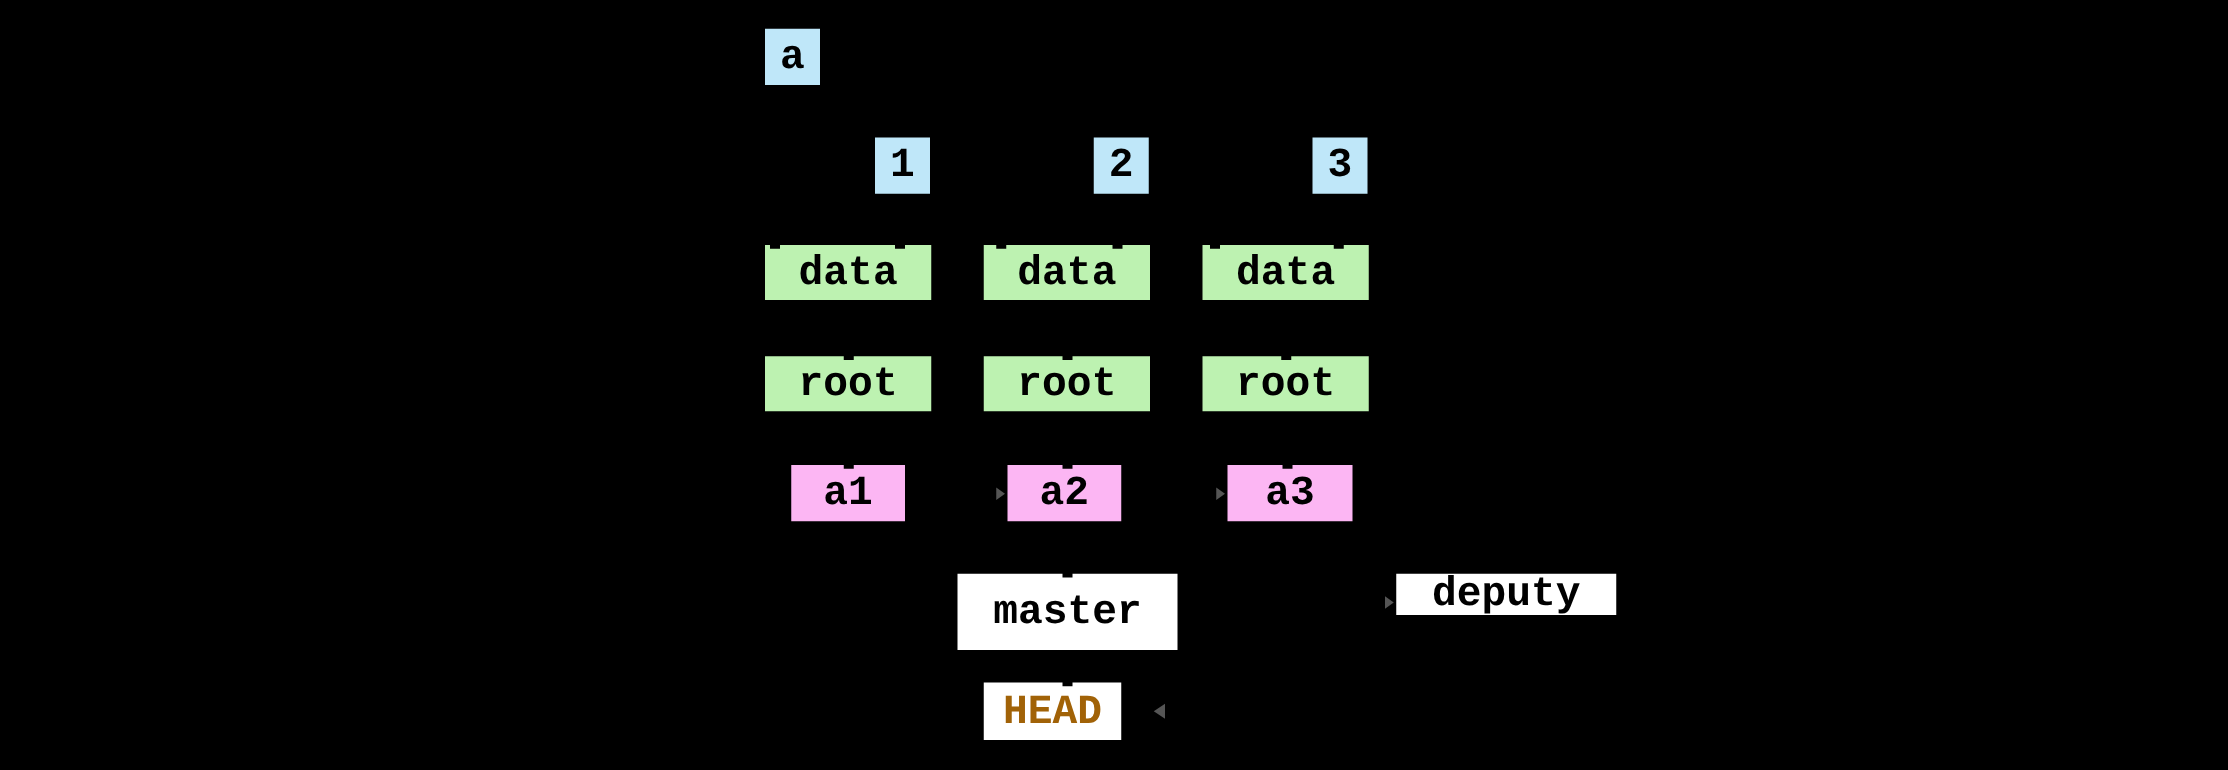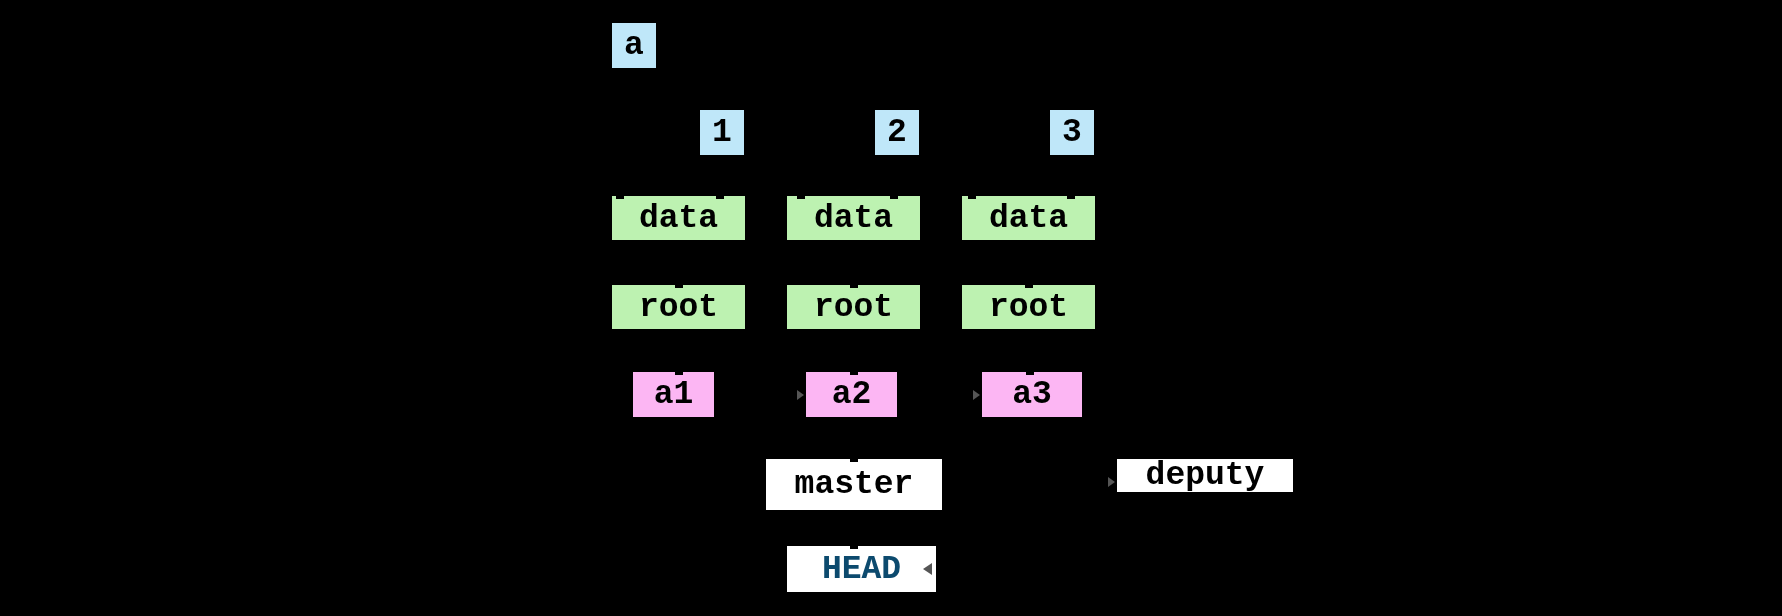--- a/index.html
+++ b/index.html
@@ -52,26 +52,26 @@
     <div class="node blue" style="left: 612px; top: 23px; width: 44px; height: 45px; background: rgb(191, 231, 249); color: rgb(0, 0, 0);">a</div>
     <div class="node blue" style="left: 700px; top: 110px; width: 44px; height: 45px; background: rgb(191, 231, 249); color: rgb(0, 0, 0);">1</div>
     <div class="node blue" style="left: 875px; top: 110px; width: 44px; height: 45px; background: rgb(191, 231, 249); color: rgb(0, 0, 0);">2</div>
     <div class="node blue" style="left: 1050px; top: 110px; width: 44px; height: 45px; background: rgb(191, 231, 249); color: rgb(0, 0, 0);">3</div>
     <div class="node green" style="left: 612px; top: 196px; width: 133px; height: 44px; background: rgb(189, 242, 177); color: rgb(0, 0, 0);">data</div>
     <div class="node green" style="left: 787px; top: 196px; width: 133px; height: 44px; background: rgb(189, 242, 177); color: rgb(0, 0, 0);">data</div>
     <div class="node green" style="left: 962px; top: 196px; width: 133px; height: 44px; background: rgb(189, 242, 177); color: rgb(0, 0, 0);">data</div>
     <div class="node green" style="left: 612px; top: 285px; width: 133px; height: 44px; background: rgb(189, 242, 177); color: rgb(0, 0, 0);">root</div>
     <div class="node green" style="left: 787px; top: 285px; width: 133px; height: 44px; background: rgb(189, 242, 177); color: rgb(0, 0, 0);">root</div>
     <div class="node green" style="left: 962px; top: 285px; width: 133px; height: 44px; background: rgb(189, 242, 177); color: rgb(0, 0, 0);">root</div>
-    <div class="node pink" style="left: 633px; top: 372px; width: 81px; height: 45px; background: rgb(252, 182, 243); color: rgb(0, 0, 0);">a1</div>
+    <div class="node pink" style="left: 633px; top: 372px; width: 91px; height: 45px; background: rgb(252, 182, 243); color: rgb(0, 0, 0);">a1</div>
     <div class="node pink" style="left: 806px; top: 372px; width: 91px; height: 45px; background: rgb(252, 182, 243); color: rgb(0, 0, 0); text-align: right;">a2</div>
     <div class="node pink" style="left: 982px; top: 372px; width: 100px; height: 45px; background: rgb(252, 182, 243); color: rgb(0, 0, 0);">a3</div>
-    <div class="node white" style="left: 766px; top: 459px; width: 176px; height: 51px; background: rgb(255, 255, 255); color: rgb(0, 0, 0);">master</div>
+    <div class="node white" style="left: 766px; top: 459px; width: 176px; height: 61px; background: rgb(255, 255, 255); color: rgb(0, 0, 0);">master</div>
     <div class="node white" style="left: 1117px; top: 459px; width: 176px; height: 33px; background: rgb(255, 255, 255); color: rgb(0, 0, 0);">deputy</div>
-    <div class="node white" style="left: 787px; top: 546px; width: 149px; height: 46px; background: rgb(255, 255, 255); color: #0c4a6e;">HEAD</div>
+    <div class="node white" style="left: 787px; top: 546px; width: 110px; height: 46px; background: rgb(255, 255, 255); color: #a16207;">HEAD</div>
     <div class="mark notch" style="left: 616px; top: 193px; width: 8px; height: 6px; background: rgb(0, 0, 0);"></div>
     <div class="mark notch" style="left: 716px; top: 193px; width: 8px; height: 6px; background: rgb(0, 0, 0);"></div>
     <div class="mark notch" style="left: 797px; top: 193px; width: 8px; height: 6px; background: rgb(0, 0, 0);"></div>
     <div class="mark notch" style="left: 890px; top: 193px; width: 8px; height: 6px; background: rgb(0, 0, 0);"></div>
     <div class="mark notch" style="left: 968px; top: 193px; width: 8px; height: 6px; background: rgb(0, 0, 0);"></div>
     <div class="mark notch" style="left: 1067px; top: 193px; width: 8px; height: 6px; background: rgb(0, 0, 0);"></div>
     <div class="mark notch" style="left: 675px; top: 282px; width: 8px; height: 6px; background: rgb(0, 0, 0);"></div>
     <div class="mark notch" style="left: 850px; top: 282px; width: 8px; height: 6px; background: rgb(0, 0, 0);"></div>
     <div class="mark notch" style="left: 1025px; top: 282px; width: 8px; height: 6px; background: rgb(0, 0, 0);"></div>
     <div class="mark notch" style="left: 675px; top: 369px; width: 8px; height: 6px; background: rgb(0, 0, 0);"></div>

